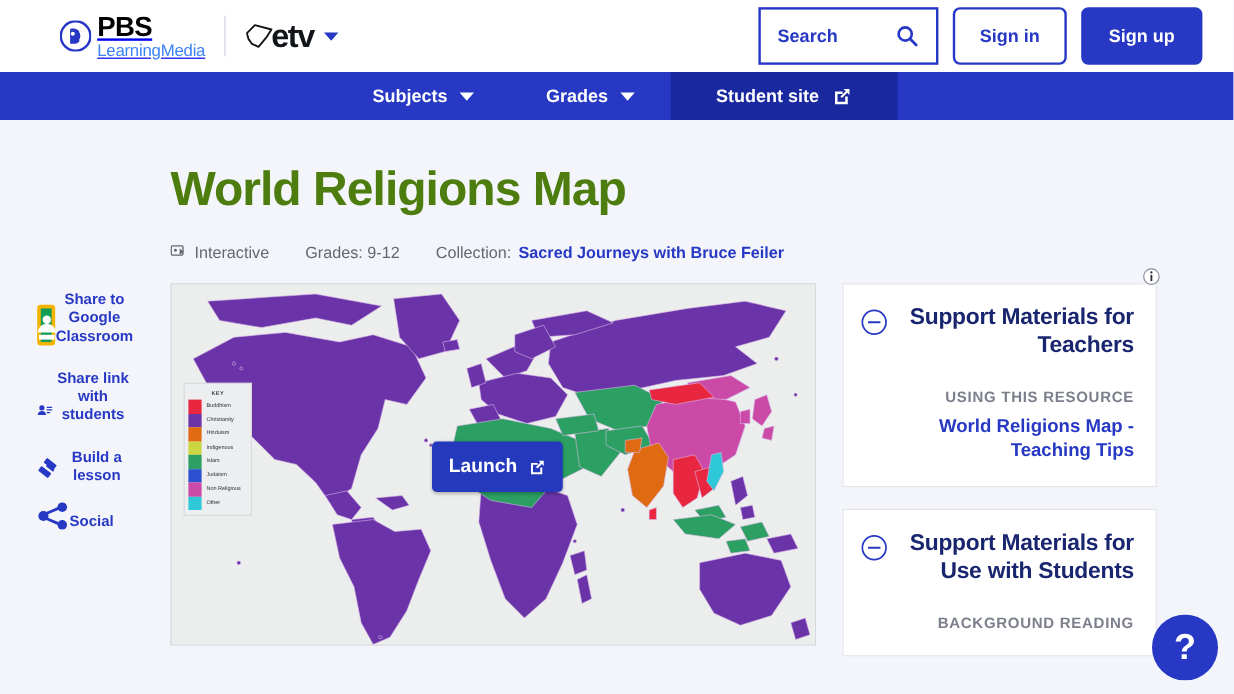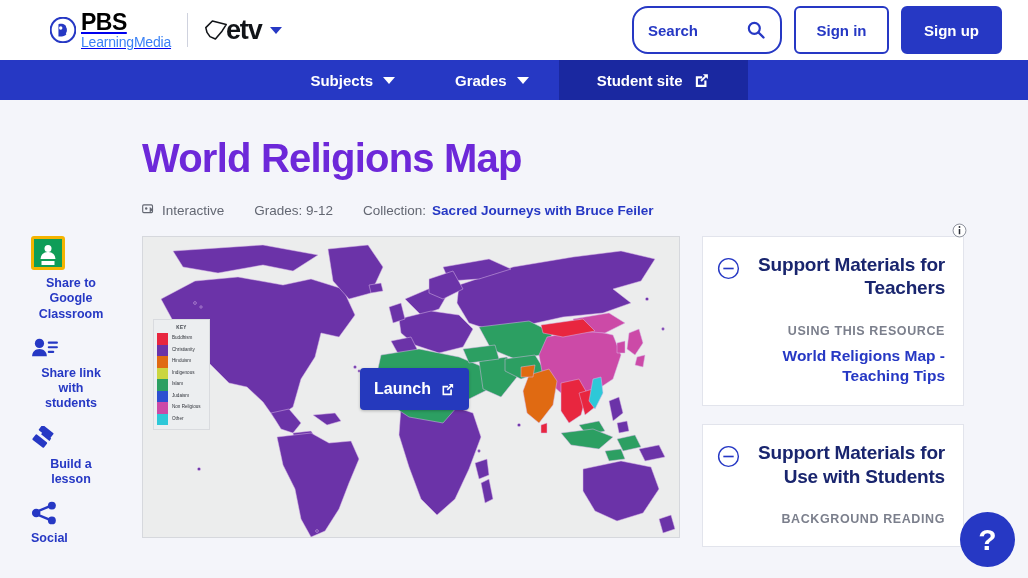--- a/index.html
+++ b/index.html
@@ -67,21 +67,21 @@
   }
 
   .header-right {
     position: absolute;
     right: 26px; top: 6px;
     display: flex; align-items: center; gap: 12px;
   }
   .search-box {
     width: 150px; height: 48px;
     border: 2px solid #2638c4;
-    border-radius: 16px;
+    border-radius: 0;
     background: #fff;
     display: flex; align-items: center;
     padding: 0 14px;
     justify-content: space-between;
     cursor: pointer;
   }
   .search-label { font-size: 15px; font-weight: bold; color: #2638c4; }
   .btn-signin {
     width: 95px; height: 48px;
     border: 2px solid #2638c4;
@@ -128,21 +128,21 @@
     background: #1a28a0;
     padding: 0 38px;
   }
 
   
   .page-wrap { position: relative; }
   .page-title {
     margin: 36px 0 0 142px;
     font-size: 40px;
     font-weight: bold;
-    color: #6d28d9;
+    color: #4d7c0f;
     letter-spacing: -0.8px;
   }
   .meta-row {
     margin: 22px 0 0 142px;
     display: flex; align-items: center;
     font-size: 13.5px;
     color: #636772;
   }
   .meta-item { margin-right: 30px; display: flex; align-items: center; gap: 6px; }
   .meta-link { color: #2638c4; font-weight: bold; text-decoration: none; }
@@ -150,21 +150,21 @@
   
   .body-row { display: flex; margin-top: 18px; }
 
   .share-rail {
     width: 142px;
     display: flex; flex-direction: column; align-items: center;
     padding-top: 0px;
     flex: 0 0 142px;
   }
   .rail-item {
-    display: flex; flex-direction: column; align-items: flex-start;
+    display: flex; flex-direction: row; align-items: flex-end;
     cursor: pointer;
     margin-bottom: 14px;
     width: 80px;
   }
   .rail-label {
     margin-top: 6px;
     color: #2638c4;
     font-size: 12.5px;
     font-weight: bold;
     text-align: center;

